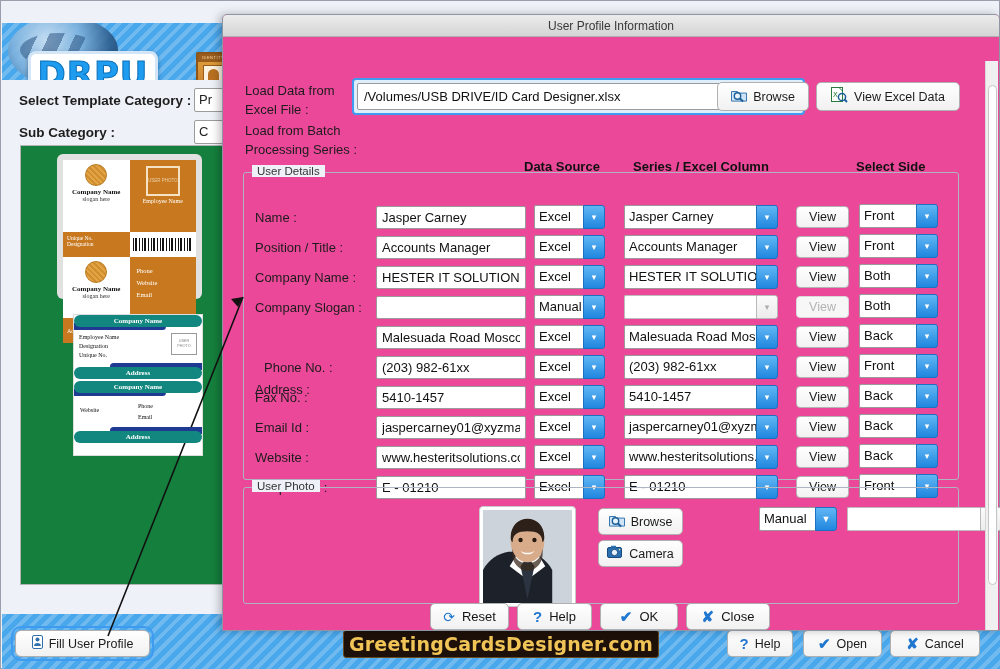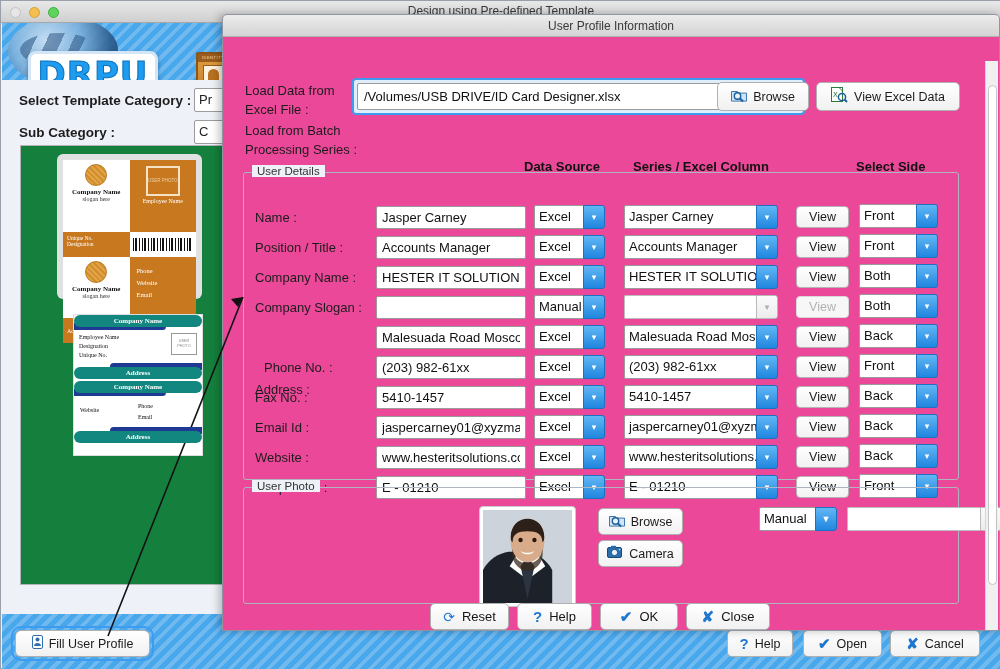--- a/index.html
+++ b/index.html
@@ -223,26 +223,20 @@
   
   .anno { position: absolute; left: 0; top: 0; width: 1000px; height: 669px; pointer-events: none; }
 </style>
 </head>
 <body>
 
 <div id="root">
 
   <div class="mainwin">
 
-    <div class="mac-titlebar">
-      <div class="traffic t-close"></div>
-      <div class="traffic t-min"></div>
-      <div class="traffic t-max"></div>
-      <div class="mac-title">Design using Pre-defined Template</div>
-    </div>
 
     <div class="banner">
       <div class="globe"></div>
       <div class="drpu-logo">
         <span>DRPU</span>
       </div>
       <div class="idcard-badge">
         <div class="hdr">IDENTITY</div>
         <div class="pic"></div>
 
@@ -339,20 +333,21 @@
         <span class="ic">
           <svg width="11" height="14" viewBox="0 0 11 14">
               <rect x="0.5" y="0.5" width="10" height="13" rx="1.5" fill="#fff" stroke="#2f6fae"></rect>
               <circle cx="5.5" cy="4.5" r="2" fill="#2f6fae"></circle>
               <path d="M2 11c0-2 1.6-3 3.5-3S9 9 9 11z" fill="#2f6fae"></path>
             </svg>
         </span>
         <span>Fill User Profile</span>
       </div>
 
+      <div class="brand-plate" style="position:absolute;left:341px;top:16px;">GreetingCardsDesigner.com</div>
 
       <div class="btn-gray" style="position:absolute;left:725px;top:16px;width:66px;height:27px;">
         <span class="ic ic-blue" style="font-weight:bold;font-size:15px;">?</span>
         <span>Help</span>
       </div>
       <div class="btn-gray" style="position:absolute;left:801px;top:16px;width:79px;height:27px;">
         <span class="ic ic-blue" style="font-size:15px;font-weight:bold;">✔</span>
         <span>Open</span>
       </div>
       <div class="btn-gray" style="position:absolute;left:888px;top:16px;width:90px;height:27px;">

